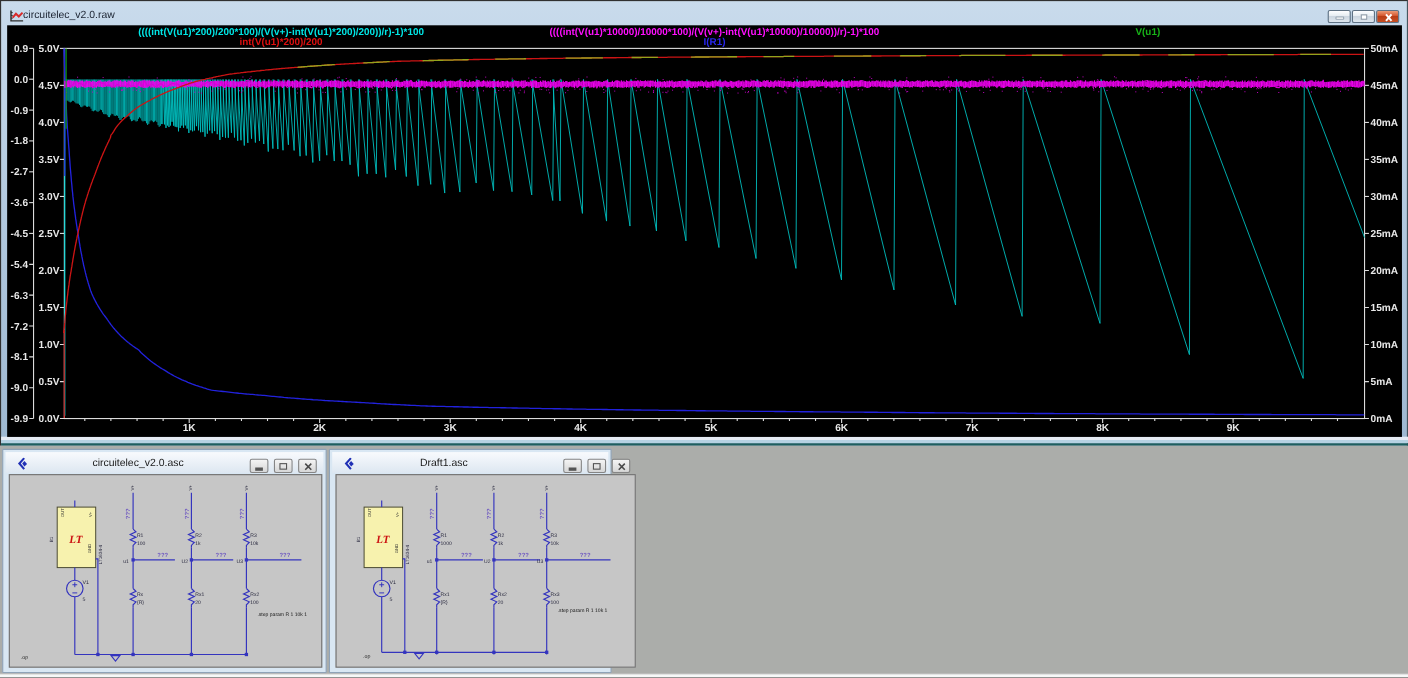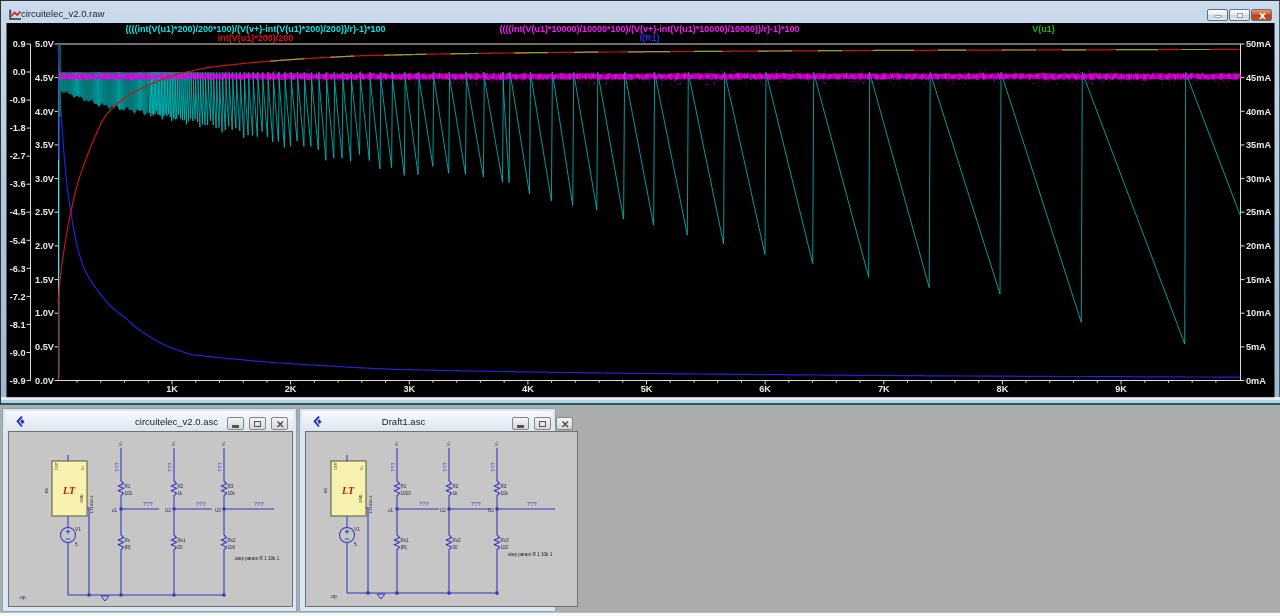--- a/index.html
+++ b/index.html
@@ -180,21 +180,21 @@
 <line x1="58.4" y1="380" x2="58.4" y2="300" stroke="#cc1414" stroke-width="1"></line>
 <polyline points="270.5,61.2 271.7,61.1 272.9,61.0 274.0,60.9 275.2,60.8 276.4,60.7 277.6,60.6 278.8,60.5 280.0,60.4 281.2,60.3 282.3,60.2 283.5,60.2 284.7,60.1 285.9,60.0 287.1,59.9 288.3,59.8 289.5,59.7 290.6,59.6 291.8,59.6 293.0,59.5 294.2,59.4 295.4,59.3 296.6,59.2 297.8,59.1 299.0,59.1 300.1,59.0 301.3,58.9 302.5,58.8 303.7,58.7 304.9,58.7 306.1,58.6 307.3,58.5 308.4,58.5 309.6,58.4 310.8,58.3 312.0,58.3 313.2,58.2 314.4,58.1 315.6,58.1 316.7,58.0 317.9,57.9 319.1,57.9 320.3,57.8 321.5,57.7 322.7,57.7 323.9,57.6 325.1,57.5 326.2,57.5 327.4,57.4 328.6,57.4 329.8,57.3 331.0,57.2 332.2,57.2 333.4,57.1 334.5,57.0 335.7,57.0 336.9,56.9 338.1,56.9 339.3,56.8 340.5,56.7 341.7,56.7 342.8,56.6 344.0,56.6 345.2,56.5 346.4,56.4 347.6,56.4 348.8,56.3 350.0,56.3 351.1,56.2 352.3,56.1 353.5,56.1 354.7,56.0 355.9,56.0 357.1,55.9 358.3,55.9 359.5,55.8 360.6,55.8 361.8,55.7 363.0,55.7 364.2,55.7 365.4,55.6 366.6,55.6 367.8,55.6 368.9,55.5 370.1,55.5 371.3,55.5 372.5,55.5 373.7,55.4 374.9,55.4 376.1,55.4 377.2,55.3 378.4,55.3 379.6,55.3 380.8,55.3 382.0,55.2 383.2,55.2 384.4,55.2 385.5,55.1 386.7,55.1 387.9,55.1 389.1,55.1 390.3,55.0 391.5,55.0 392.7,55.0 393.9,55.0 395.0,54.9 396.2,54.9 397.4,54.9 398.6,54.8 399.8,54.8 401.0,54.8 402.2,54.8 403.3,54.7 404.5,54.7 405.7,54.7 406.9,54.7 408.1,54.6 409.3,54.6 410.5,54.6 411.6,54.6 412.8,54.5 414.0,54.5 415.2,54.5 416.4,54.4 417.6,54.4 418.8,54.4 420.0,54.4 421.1,54.3 422.3,54.3 423.5,54.3 424.7,54.3 425.9,54.2 427.1,54.2 428.3,54.2 429.4,54.2 430.6,54.1 431.8,54.1 433.0,54.1 434.2,54.1 435.4,54.1 436.6,54.0 437.7,54.0 438.9,54.0 440.1,54.0 441.3,54.0 442.5,53.9 443.7,53.9 444.9,53.9 446.0,53.9 447.2,53.9 448.4,53.9 449.6,53.8 450.8,53.8 452.0,53.8 453.2,53.8 454.4,53.8 455.5,53.7 456.7,53.7 457.9,53.7 459.1,53.7 460.3,53.7 461.5,53.7 462.7,53.6 463.8,53.6 465.0,53.6 466.2,53.6 467.4,53.6 468.6,53.6 469.8,53.5 471.0,53.5 472.1,53.5 473.3,53.5 474.5,53.5 475.7,53.5 476.9,53.4 478.1,53.4 479.3,53.4 480.4,53.4 481.6,53.4 482.8,53.4 484.0,53.3 485.2,53.3 486.4,53.3 487.6,53.3 488.8,53.3 489.9,53.3 491.1,53.2 492.3,53.2 493.5,53.2 494.7,53.2 495.9,53.2 497.1,53.2 498.2,53.1 499.4,53.1 500.6,53.1 501.8,53.1 503.0,53.1 504.2,53.1 505.4,53.0 506.5,53.0 507.7,53.0 508.9,53.0 510.1,53.0 511.3,53.0 512.5,52.9 513.7,52.9 514.9,52.9 516.0,52.9 517.2,52.9 518.4,52.9 519.6,52.9 520.8,52.8 522.0,52.8 523.2,52.8 524.3,52.8 525.5,52.8 526.7,52.8 527.9,52.8 529.1,52.7 530.3,52.7 531.5,52.7 532.6,52.7 533.8,52.7 535.0,52.7 536.2,52.7 537.4,52.7 538.6,52.6 539.8,52.6 540.9,52.6 542.1,52.6 543.3,52.6 544.5,52.6 545.7,52.6 546.9,52.6 548.1,52.6 549.3,52.5 550.4,52.5 551.6,52.5 552.8,52.5 554.0,52.5 555.2,52.5 556.4,52.5 557.6,52.5 558.7,52.5 559.9,52.5 561.1,52.4 562.3,52.4 563.5,52.4 564.7,52.4 565.9,52.4 567.0,52.4 568.2,52.4 569.4,52.4 570.6,52.4 571.8,52.3 573.0,52.3 574.2,52.3 575.3,52.3 576.5,52.3 577.7,52.3 578.9,52.3 580.1,52.3 581.3,52.3 582.5,52.3 583.7,52.2 584.8,52.2 586.0,52.2 587.2,52.2 588.4,52.2 589.6,52.2 590.8,52.2 592.0,52.2 593.1,52.2 594.3,52.2 595.5,52.1 596.7,52.1 597.9,52.1 599.1,52.1 600.3,52.1 601.4,52.1 602.6,52.1 603.8,52.1 605.0,52.1 606.2,52.1 607.4,52.0 608.6,52.0 609.8,52.0 610.9,52.0 612.1,52.0 613.3,52.0 614.5,52.0 615.7,52.0 616.9,52.0 618.1,52.0 619.2,52.0 620.4,51.9 621.6,51.9 622.8,51.9 624.0,51.9 625.2,51.9 626.4,51.9 627.5,51.9 628.7,51.9 629.9,51.9 631.1,51.9 632.3,51.8 633.5,51.8 634.7,51.8 635.8,51.8 637.0,51.8 638.2,51.8 639.4,51.8 640.6,51.8 641.8,51.8 643.0,51.8 644.2,51.8 645.3,51.7 646.5,51.7 647.7,51.7 648.9,51.7 650.1,51.7 651.3,51.7 652.5,51.7 653.6,51.7 654.8,51.7 656.0,51.7 657.2,51.7 658.4,51.7 659.6,51.7 660.8,51.7 661.9,51.6 663.1,51.6 664.3,51.6 665.5,51.6 666.7,51.6 667.9,51.6 669.1,51.6 670.2,51.6 671.4,51.6 672.6,51.6 673.8,51.6 675.0,51.6 676.2,51.6 677.4,51.6 678.6,51.5 679.7,51.5 680.9,51.5 682.1,51.5 683.3,51.5 684.5,51.5 685.7,51.5 686.9,51.5 688.0,51.5 689.2,51.5 690.4,51.5 691.6,51.5 692.8,51.5 694.0,51.5 695.2,51.4 696.3,51.4 697.5,51.4 698.7,51.4 699.9,51.4 701.1,51.4 702.3,51.4 703.5,51.4 704.7,51.4 705.8,51.4 707.0,51.4 708.2,51.4 709.4,51.4 710.6,51.4 711.8,51.4 713.0,51.3 714.1,51.3 715.3,51.3 716.5,51.3 717.7,51.3 718.9,51.3 720.1,51.3 721.3,51.3 722.4,51.3 723.6,51.3 724.8,51.3 726.0,51.3 727.2,51.3 728.4,51.3 729.6,51.3 730.7,51.2 731.9,51.2 733.1,51.2 734.3,51.2 735.5,51.2 736.7,51.2 737.9,51.2 739.1,51.2 740.2,51.2 741.4,51.2 742.6,51.2 743.8,51.2 745.0,51.2 746.2,51.2 747.4,51.2 748.5,51.2 749.7,51.1 750.9,51.1 752.1,51.1 753.3,51.1 754.5,51.1 755.7,51.1 756.8,51.1 758.0,51.1 759.2,51.1 760.4,51.1 761.6,51.1 762.8,51.1 764.0,51.1 765.1,51.1 766.3,51.1 767.5,51.1 768.7,51.0 769.9,51.0 771.1,51.0 772.3,51.0 773.5,51.0 774.6,51.0 775.8,51.0 777.0,51.0 778.2,51.0 779.4,51.0 780.6,51.0 781.8,51.0 782.9,51.0 784.1,51.0 785.3,50.9 786.5,50.9 787.7,50.9 788.9,50.9 790.1,50.9 791.2,50.9 792.4,50.9 793.6,50.9 794.8,50.9 796.0,50.9 797.2,50.9 798.4,50.9 799.6,50.9 800.7,50.9 801.9,50.8 803.1,50.8 804.3,50.8 805.5,50.8 806.7,50.8 807.9,50.8 809.0,50.8 810.2,50.8 811.4,50.8 812.6,50.8 813.8,50.8 815.0,50.8 816.2,50.8 817.3,50.8 818.5,50.8 819.7,50.7 820.9,50.7 822.1,50.7 823.3,50.7 824.5,50.7 825.6,50.7 826.8,50.7 828.0,50.7 829.2,50.7 830.4,50.7 831.6,50.7 832.8,50.7 834.0,50.7 835.1,50.7 836.3,50.7 837.5,50.6 838.7,50.6 839.9,50.6 841.1,50.6 842.3,50.6 843.4,50.6 844.6,50.6 845.8,50.6 847.0,50.6 848.2,50.6 849.4,50.6 850.6,50.6 851.7,50.6 852.9,50.6 854.1,50.6 855.3,50.5 856.5,50.5 857.7,50.5 858.9,50.5 860.0,50.5 861.2,50.5 862.4,50.5 863.6,50.5 864.8,50.5 866.0,50.5 867.2,50.5 868.4,50.5 869.5,50.5 870.7,50.5 871.9,50.5 873.1,50.5 874.3,50.4 875.5,50.4 876.7,50.4 877.8,50.4 879.0,50.4 880.2,50.4 881.4,50.4 882.6,50.4 883.8,50.4 885.0,50.4 886.1,50.4 887.3,50.4 888.5,50.4 889.7,50.4 890.9,50.4 892.1,50.4 893.3,50.4 894.5,50.4 895.6,50.4 896.8,50.4 898.0,50.4 899.2,50.3 900.4,50.3 901.6,50.3 902.8,50.3 903.9,50.3 905.1,50.3 906.3,50.3 907.5,50.3 908.7,50.3 909.9,50.3 911.1,50.3 912.2,50.3 913.4,50.3 914.6,50.3 915.8,50.3 917.0,50.3 918.2,50.3 919.4,50.3 920.5,50.3 921.7,50.3 922.9,50.3 924.1,50.3 925.3,50.3 926.5,50.3 927.7,50.3 928.9,50.3 930.0,50.3 931.2,50.3 932.4,50.3 933.6,50.2 934.8,50.2 936.0,50.2 937.2,50.2 938.3,50.2 939.5,50.2 940.7,50.2 941.9,50.2 943.1,50.2 944.3,50.2 945.5,50.2 946.6,50.2 947.8,50.2 949.0,50.2 950.2,50.2 951.4,50.2 952.6,50.2 953.8,50.2 954.9,50.2 956.1,50.2 957.3,50.2 958.5,50.2 959.7,50.2 960.9,50.2 962.1,50.2 963.3,50.2 964.4,50.2 965.6,50.2 966.8,50.2 968.0,50.2 969.2,50.1 970.4,50.1 971.6,50.1 972.7,50.1 973.9,50.1 975.1,50.1 976.3,50.1 977.5,50.1 978.7,50.1 979.9,50.1 981.0,50.1 982.2,50.1 983.4,50.1 984.6,50.1 985.8,50.1 987.0,50.1 988.2,50.1 989.4,50.1 990.5,50.1 991.7,50.1 992.9,50.1 994.1,50.1 995.3,50.1 996.5,50.1 997.7,50.1 998.8,50.1 1000.0,50.1 1001.2,50.1 1002.4,50.1 1003.6,50.1 1004.8,50.0 1006.0,50.0 1007.1,50.0 1008.3,50.0 1009.5,50.0 1010.7,50.0 1011.9,50.0 1013.1,50.0 1014.3,50.0 1015.4,50.0 1016.6,50.0 1017.8,50.0 1019.0,50.0 1020.2,50.0 1021.4,50.0 1022.6,50.0 1023.8,50.0 1024.9,50.0 1026.1,50.0 1027.3,50.0 1028.5,50.0 1029.7,50.0 1030.9,50.0 1032.1,50.0 1033.2,50.0 1034.4,50.0 1035.6,50.0 1036.8,50.0 1038.0,50.0 1039.2,49.9 1040.4,49.9 1041.5,49.9 1042.7,49.9 1043.9,49.9 1045.1,49.9 1046.3,49.9 1047.5,49.9 1048.7,49.9 1049.8,49.9 1051.0,49.9 1052.2,49.9 1053.4,49.9 1054.6,49.9 1055.8,49.9 1057.0,49.9 1058.2,49.9 1059.3,49.9 1060.5,49.9 1061.7,49.9 1062.9,49.9 1064.1,49.9 1065.3,49.9 1066.5,49.9 1067.6,49.9 1068.8,49.9 1070.0,49.9 1071.2,49.9 1072.4,49.9 1073.6,49.9 1074.8,49.8 1075.9,49.8 1077.1,49.8 1078.3,49.8 1079.5,49.8 1080.7,49.8 1081.9,49.8 1083.1,49.8 1084.3,49.8 1085.4,49.8 1086.6,49.8 1087.8,49.8 1089.0,49.8 1090.2,49.8 1091.4,49.8 1092.6,49.8 1093.7,49.8 1094.9,49.8 1096.1,49.8 1097.3,49.8 1098.5,49.8 1099.7,49.8 1100.9,49.8 1102.0,49.8 1103.2,49.8 1104.4,49.8 1105.6,49.8 1106.8,49.8 1108.0,49.8 1109.2,49.8 1110.3,49.7 1111.5,49.7 1112.7,49.7 1113.9,49.7 1115.1,49.7 1116.3,49.7 1117.5,49.7 1118.7,49.7 1119.8,49.7 1121.0,49.7 1122.2,49.7 1123.4,49.7 1124.6,49.7 1125.8,49.7 1127.0,49.7 1128.1,49.7 1129.3,49.7 1130.5,49.7 1131.7,49.7 1132.9,49.7 1134.1,49.7 1135.3,49.7 1136.4,49.7 1137.6,49.7 1138.8,49.7 1140.0,49.7 1141.2,49.7 1142.4,49.7 1143.6,49.7 1144.8,49.7 1145.9,49.6 1147.1,49.6 1148.3,49.6 1149.5,49.6 1150.7,49.6 1151.9,49.6 1153.1,49.6 1154.2,49.6 1155.4,49.6 1156.6,49.6 1157.8,49.6 1159.0,49.6 1160.2,49.6 1161.4,49.6 1162.5,49.6 1163.7,49.6 1164.9,49.6 1166.1,49.6 1167.3,49.6 1168.5,49.6 1169.7,49.6 1170.8,49.6 1172.0,49.6 1173.2,49.6 1174.4,49.6 1175.6,49.6 1176.8,49.6 1178.0,49.6 1179.2,49.6 1180.3,49.5 1181.5,49.5 1182.7,49.5 1183.9,49.5 1185.1,49.5 1186.3,49.5 1187.5,49.5 1188.6,49.5 1189.8,49.5 1191.0,49.5 1192.2,49.5 1193.4,49.5 1194.6,49.5 1195.8,49.5 1196.9,49.5 1198.1,49.5 1199.3,49.5 1200.5,49.5 1201.7,49.5 1202.9,49.5 1204.1,49.5 1205.2,49.5 1206.4,49.5 1207.6,49.5 1208.8,49.5 1210.0,49.5 1211.2,49.5 1212.4,49.5 1213.6,49.5 1214.7,49.5 1215.9,49.4 1217.1,49.4 1218.3,49.4 1219.5,49.4 1220.7,49.4 1221.9,49.4 1223.0,49.4 1224.2,49.4 1225.4,49.4 1226.6,49.4 1227.8,49.4 1229.0,49.4 1230.2,49.4 1231.3,49.4 1232.5,49.4 1233.7,49.4 1234.9,49.4 1236.1,49.4 1237.3,49.4 1238.5,49.4 1239.7,49.4" fill="none" stroke="#93a31c" stroke-width="1.2" stroke-dasharray="34 26 24 30 42 24 28 36"></polyline>
 <line x1="60.1" y1="44" x2="60.1" y2="117" stroke="#12a812" stroke-width="1"></line>
 </svg>
 <div style="position:absolute;left:2px;top:408px;width:295px;height:204px;background:#d9e7f3;border:1px solid #8fa3b8;border-radius:1px">
   <div style="position:absolute;left:2px;top:2px;right:2px;height:19px;background:linear-gradient(#f8fafd,#dde7f1)">
     <svg width="12" height="12" style="position:absolute;left:10px;top:5px" viewBox="0 0 12 12">
       <path d="M7 0.5L2.6 5.3L7 10.5" stroke="#2030b5" stroke-width="1.9" fill="none"></path>
       <path d="M7.2 3L5.2 5.3L7.2 8L9.6 5.9Z" fill="#2030b5"></path>
       </svg>
-    <div style="position:absolute;left:28px;right:76px;top:5px;text-align:right;font:9.5px 'Liberation Sans',sans-serif;color:#1a1a1a">circuitelec_v2.0.asc</div>
+    <div style="position:absolute;left:28px;right:76px;top:5px;text-align:center;font:9.5px 'Liberation Sans',sans-serif;color:#1a1a1a">circuitelec_v2.0.asc</div>
   </div>
   <div style="position:absolute;left:224px;top:8px;width:17px;height:13px;background:linear-gradient(#f4f4f4,#d6d6d6);border:1px solid #858585;border-radius:2px">
       <div style="position:absolute;left:4px;top:7px;width:7px;height:2.5px;background:#555"></div>
     </div>
     <div style="position:absolute;left:246px;top:8px;width:17px;height:13px;background:linear-gradient(#f4f4f4,#d6d6d6);border:1px solid #858585;border-radius:2px">
       <div style="position:absolute;left:4px;top:3px;width:7px;height:6px;border:1.2px solid #555"></div>
     </div>
     <div style="position:absolute;left:268px;top:8px;width:17px;height:13px;background:linear-gradient(#f4f4f4,#d6d6d6);border:1px solid #858585;border-radius:2px">
       <svg width="17" height="13" style="position:absolute;left:0;top:0">
         <path d="M5.5 3.5L11 9M11 3.5L5.5 9" stroke="#4a4a4a" stroke-width="1.4"></path>

